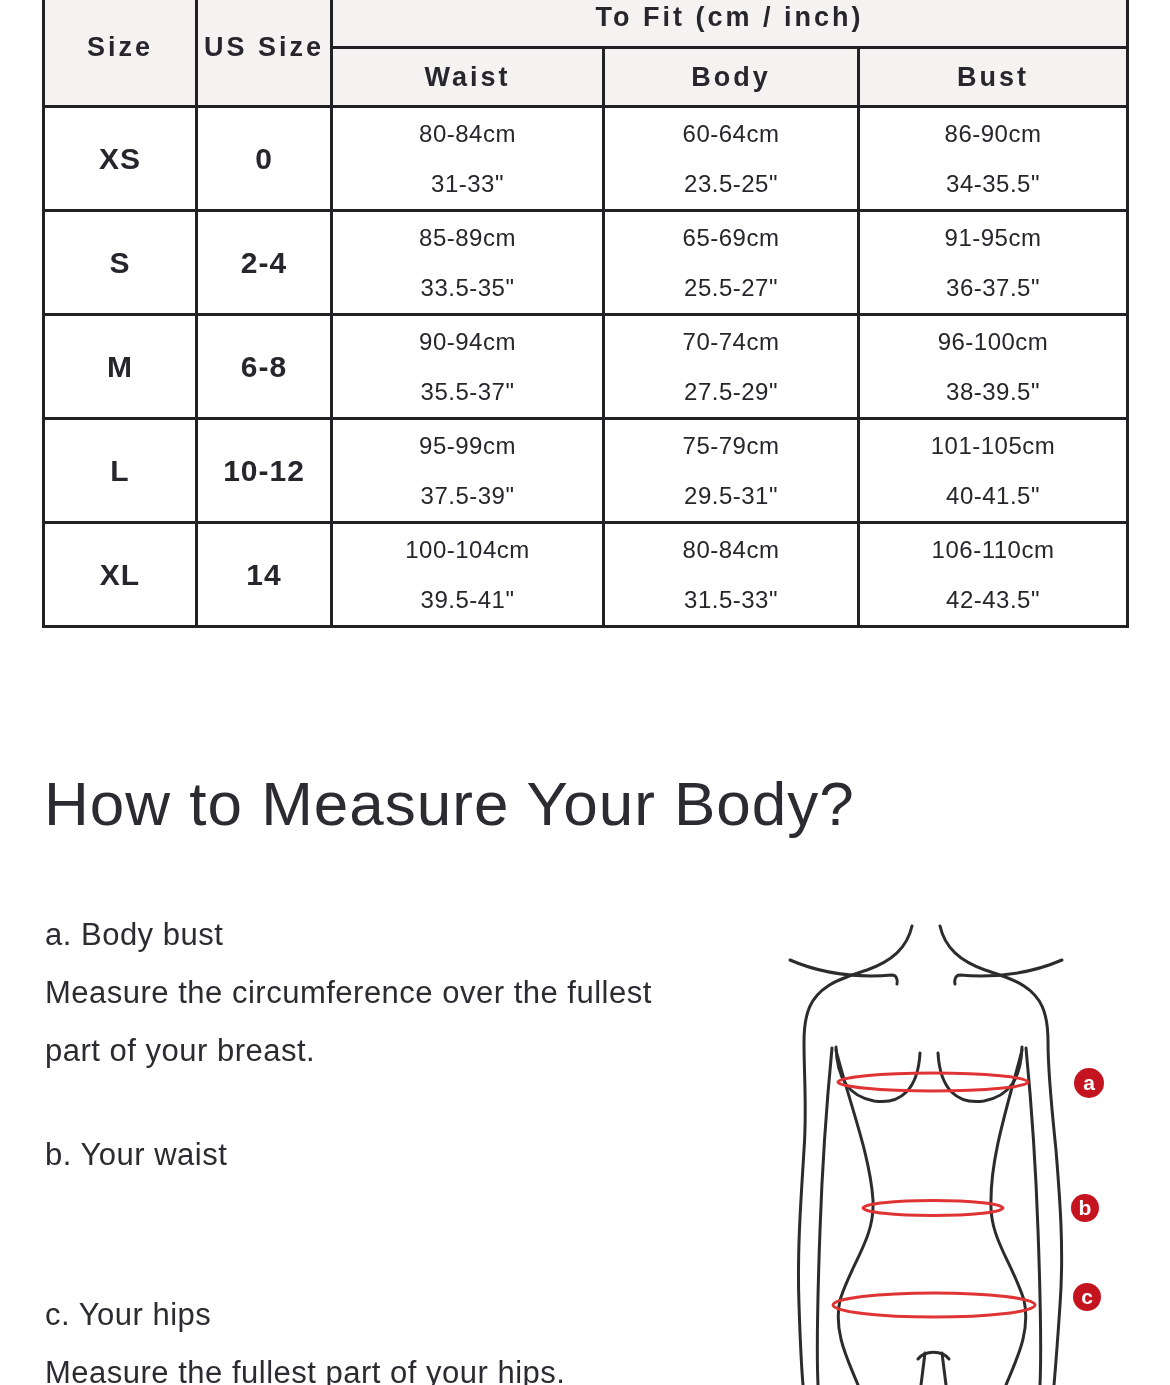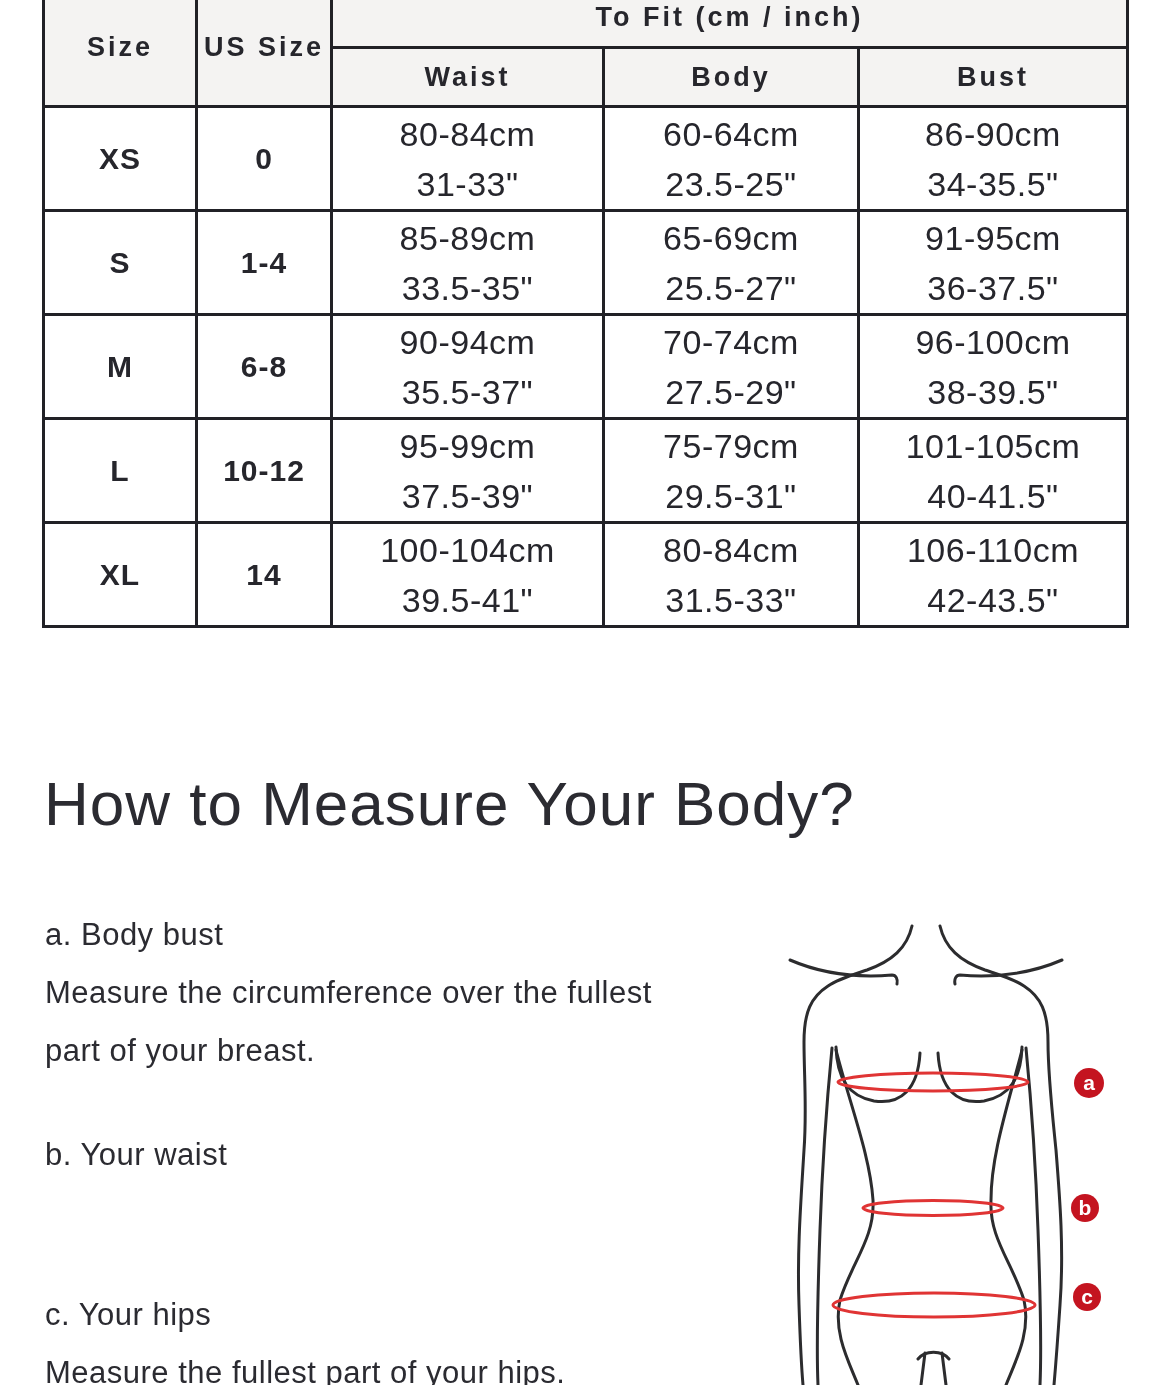--- a/index.html
+++ b/index.html
@@ -21,21 +21,21 @@
     border:3px solid #212126;text-align:center;vertical-align:middle;padding:0;
   }
   table.size-chart th{
     background:#f4f3f2;
     font-size:27px;font-weight:bold;letter-spacing:3px;
   }
   tr.hdr-top{height:60px;}
   tr.hdr-sub{height:59px;}
   tr.data-row{height:104px;}
   td.size-cell{font-size:30px;font-weight:bold;letter-spacing:1px;}
-  td.fit-cell div{line-height:50px;font-size:34px;letter-spacing:0.5px;}
+  td.fit-cell div{line-height:50px;font-size:24px;letter-spacing:0.5px;}
 
   
   .how-heading{
     position:absolute;left:44px;top:768px;width:1000px;
     font-size:62px;font-weight:400;letter-spacing:1px;color:#2b2b31;
     white-space:nowrap;
   }
 
   
   .instruction{
@@ -91,21 +91,21 @@
         <div>23.5-25"</div>
       </td>
       <td class="fit-cell">
         <div>86-90cm</div>
         <div>34-35.5"</div>
       </td>
     </tr>
 
     <tr class="data-row">
       <td class="size-cell">S</td>
-      <td class="size-cell">1-4</td>
+      <td class="size-cell">2-4</td>
       <td class="fit-cell">
         <div>85-89cm</div>
         <div>33.5-35"</div>
       </td>
       <td class="fit-cell">
         <div>65-69cm</div>
         <div>25.5-27"</div>
       </td>
       <td class="fit-cell">
         <div>91-95cm</div>

